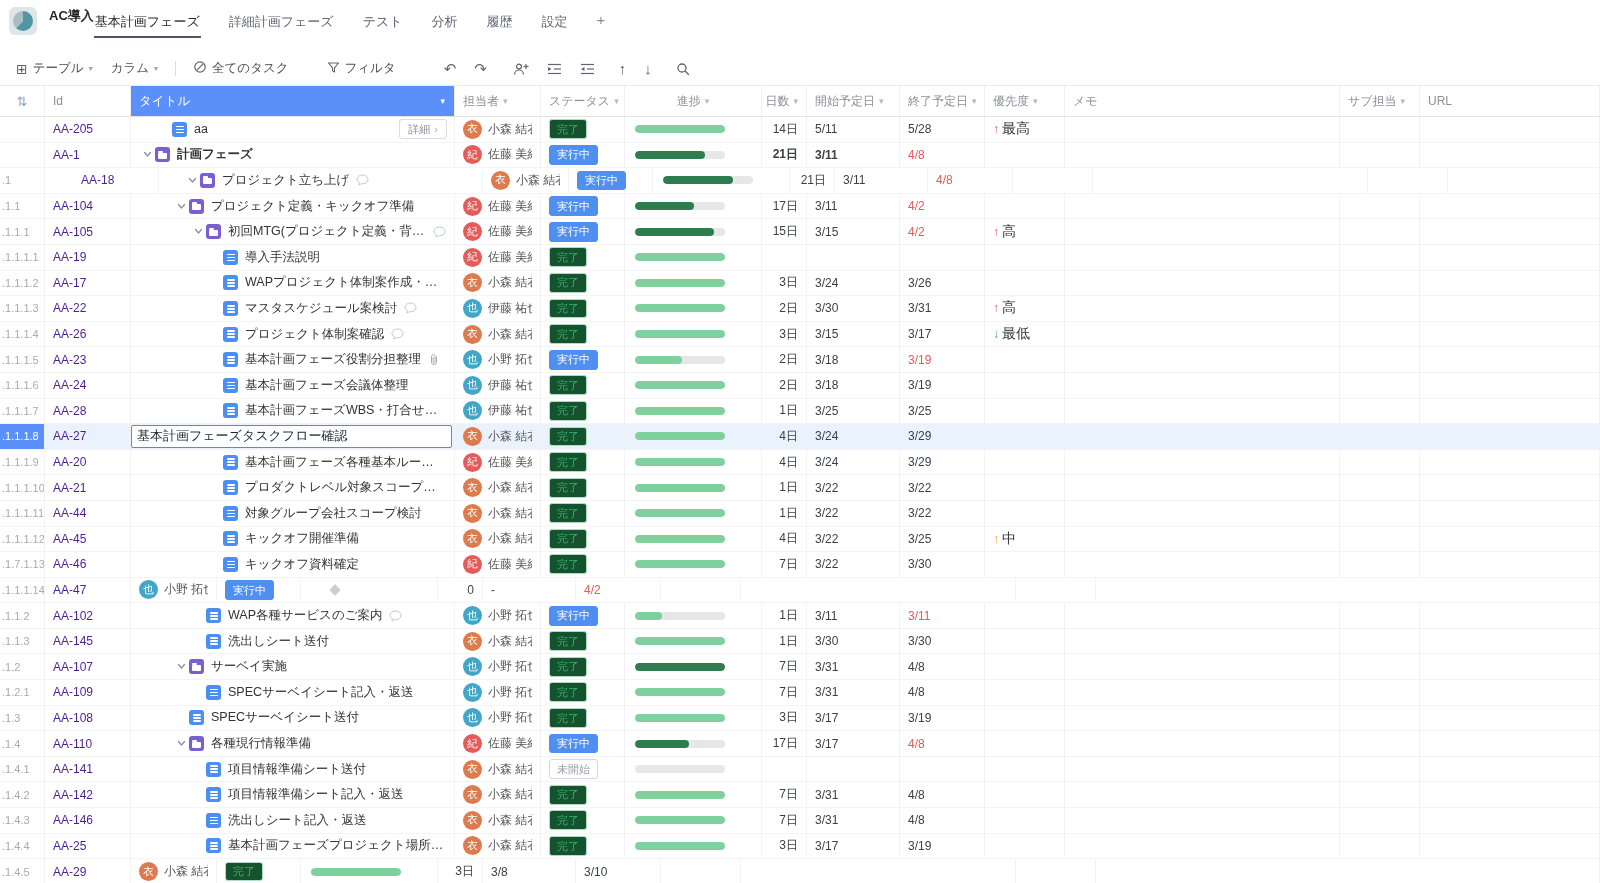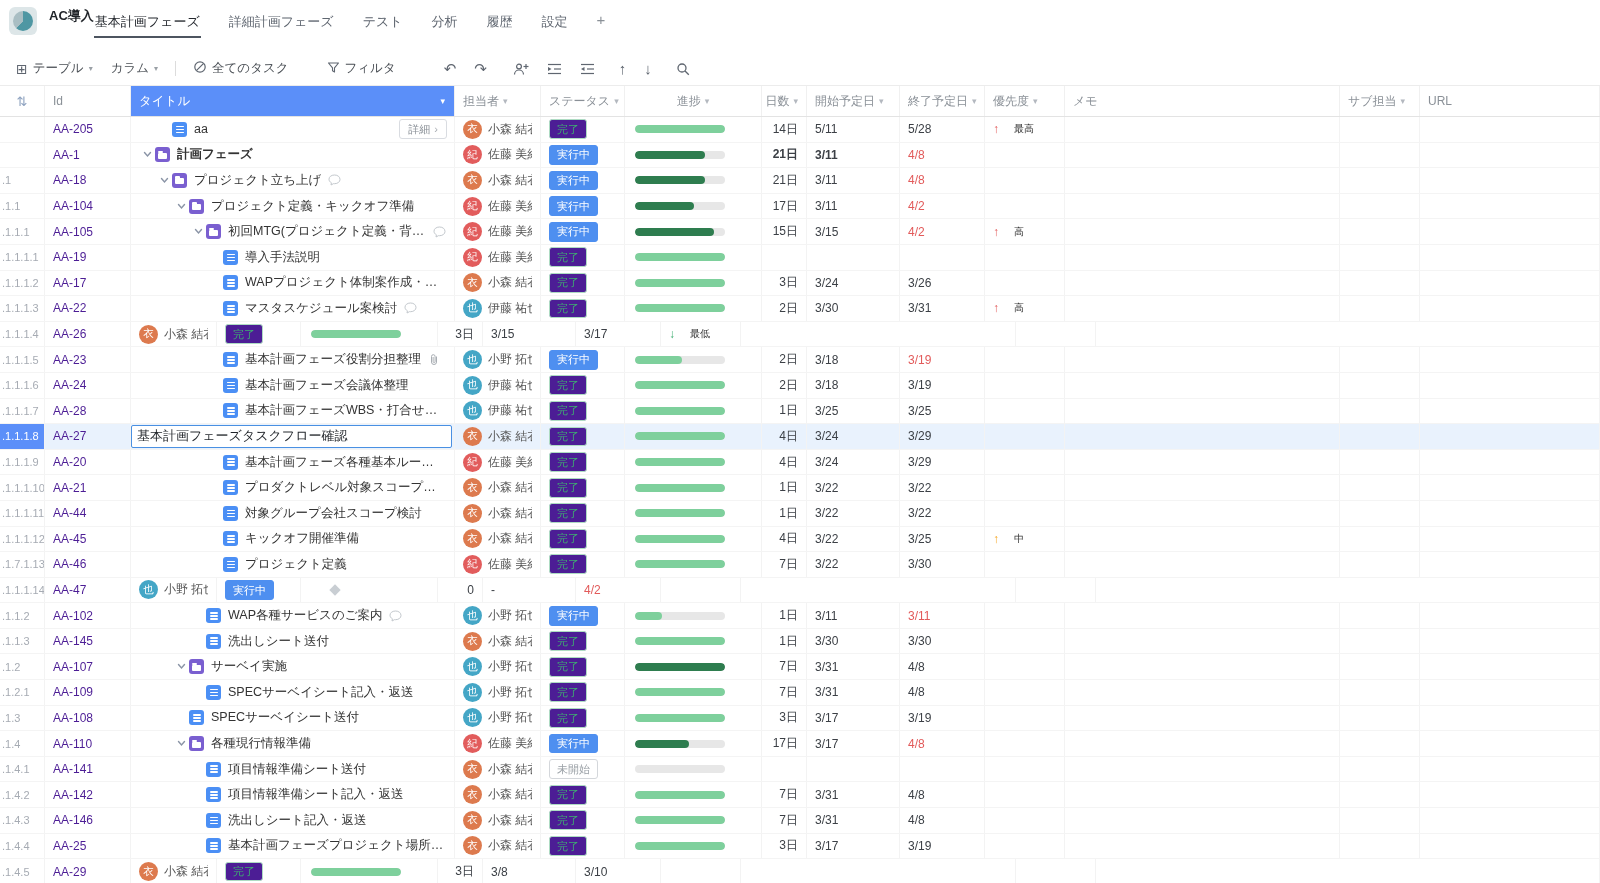--- a/index.html
+++ b/index.html
@@ -66,32 +66,32 @@
   .detail-btn { position:absolute; right:7px; top:50%; transform:translateY(-50%); display:flex; gap:4px; align-items:center;
     border:1px solid #d9dce1; border-radius:3px; background:#fff; font-size:11px; color:#8a9097; padding:1.5px 8px; cursor:pointer; }
   .dchev { font-size:11px; color:#a7acb2; }
   .edit-box { position:absolute; left:0; top:1px; right:2px; bottom:1px; background:#fff;
     border:1.5px solid #4a90e2; border-radius:2px; display:flex; align-items:center; padding:0 5px;
     font-size:13px; color:#1f2328; }
   .avatar { width:19px; height:19px; border-radius:50%; color:#fff; font-size:10.5px; display:flex;
     align-items:center; justify-content:center; margin-right:6px; flex:0 0 19px; }
   .aname { font-size:12px; color:#555; overflow:hidden; }
   .badge { font-size:11px; padding:1.5px 7px; border-radius:3px; line-height:1.35; }
-  .badge.done { color:#3fae71; border:1px solid #aedcc3; background:#4c1d95; }
+  .badge.done { color:#3fae71; border:1px solid #aedcc3; background:#14532d; }
   .badge.active { color:#fff; background:#4e8ff0; border:1px solid #4e8ff0; }
   .badge.notstarted { color:#9aa0a6; border:1px solid #d4d7db; background:#fff; }
   .track { width:90px; height:8px; border-radius:4px; background:#e7e7e7; overflow:hidden; margin-left:2px; display:block; }
   .fill { display:block; height:100%; border-radius:4px; }
   .diamond { width:8px; height:8px; background:#c9ced3; transform:rotate(45deg); margin-left:22px; }
   .dcell { justify-content:flex-end; color:#3c4046; }
   .dcell.b, .datecell.b { font-weight:bold; }
   .datecell { color:#3c4046; }
   .datecell.red { color:#e25a5a; }
   .pri-arrow { font-size:12px; margin-right:3px; font-weight:bold; }
-  .pri-label { font-size:10px; color:#333;margin-left:12px; }
+  .pri-label { font-size:14px; color:#333; }
 </style>
 </head>
 <body>
 
 <header class="topbar">
   <div class="logo"></div>
   <div class="tt">
     <div class="app-title">AC導入</div>
     <nav class="tabs">
         <div class="tab active">基本計画フェーズ</div>
@@ -285,21 +285,21 @@
         <div class="cell dcell b" style="flex: 0 0 45px;">21日</div>
         <div class="cell datecell b" style="flex: 0 0 93px;">3/11</div>
         <div class="cell datecell red" style="flex: 0 0 85px;">4/8</div>
         <div class="cell prcell" style="flex: 0 0 80px;"></div>
         <div class="cell emptycell" style="flex: 0 0 275px;"></div>
         <div class="cell emptycell" style="flex: 0 0 80px;"></div>
         <div class="cell emptycell" style="flex: 1 1 auto;"></div>
       </div>
       <div class="row">
         <div class="cell numcell" style="flex: 0 0 45px;">.1</div>
-        <div class="cell idcell" style="flex: 0 0 86px;">AA-18</div>
+        <div class="cell idcell" style="flex: 0 0 86px; margin-left: 28px;">AA-18</div>
         <div class="cell titlecell" style="flex: 0 0 324px;">
           <span class="indent" style="flex: 0 0 17px;"></span>
           <span class="chev">
             <svg width="11" height="11" viewBox="0 0 11 11">
               <polyline points="2.5,3.5 5.5,7 8.5,3.5" fill="none" stroke="#8a94a6" stroke-width="1.4" stroke-linecap="round"></polyline>
             </svg>
           </span>
           <span class="t-icon folder"></span>
           <span class="t-title">プロジェクト立ち上げ</span>
           <span class="t-extra">
@@ -505,20 +505,35 @@
           <span class="pri-arrow" style="color: rgb(226, 90, 90);">↑</span>
           <span class="pri-label">高</span>
         </div>
         <div class="cell emptycell" style="flex: 0 0 275px;"></div>
         <div class="cell emptycell" style="flex: 0 0 80px;"></div>
         <div class="cell emptycell" style="flex: 1 1 auto;"></div>
       </div>
       <div class="row">
         <div class="cell numcell" style="flex: 0 0 45px;">.1.1.1.4</div>
         <div class="cell idcell" style="flex: 0 0 86px;">AA-26</div>
+        <div class="cell titlecell" style="flex: 0 0 324px;">
+          <span class="indent" style="flex: 0 0 68px;"></span>
+          <span class="chev ph">
+            <svg width="11" height="11" viewBox="0 0 11 11">
+              <polyline points="2.5,3.5 5.5,7 8.5,3.5" fill="none" stroke="#8a94a6" stroke-width="1.4" stroke-linecap="round"></polyline>
+            </svg>
+          </span>
+          <span class="t-icon task"></span>
+          <span class="t-title">プロジェクト体制案確認</span>
+          <span class="t-extra">
+            <svg width="13" height="12" viewBox="0 0 13 12">
+              <path d="M6.5 1 C3.2 1 1 2.9 1 5.2 c0 1.5 0.9 2.8 2.4 3.6 L3 11 l2.6 -1.4 c0.3 0 0.6 0.1 0.9 0.1 c3.3 0 5.5 -1.9 5.5 -4.2 C12 2.9 9.8 1 6.5 1 z" fill="none" stroke="#c3c8cd" stroke-width="1"></path>
+            </svg>
+          </span>
+        </div>
         <div class="cell acell" style="flex: 0 0 86px;">
           <span class="avatar" style="background: rgb(221, 122, 78);">衣</span>
           <span class="aname">小森 結衣</span>
         </div>
         <div class="cell scell" style="flex: 0 0 84px;">
           <span class="badge done">完了</span>
         </div>
         <div class="cell pcell" style="flex: 0 0 137px;">
           <span class="track">
             <span class="fill" style="width: 100%; background: rgb(126, 208, 156);"></span>
@@ -804,21 +819,21 @@
         <div class="cell numcell" style="flex: 0 0 45px;">.1.7.1.13</div>
         <div class="cell idcell" style="flex: 0 0 86px;">AA-46</div>
         <div class="cell titlecell" style="flex: 0 0 324px;">
           <span class="indent" style="flex: 0 0 68px;"></span>
           <span class="chev ph">
             <svg width="11" height="11" viewBox="0 0 11 11">
               <polyline points="2.5,3.5 5.5,7 8.5,3.5" fill="none" stroke="#8a94a6" stroke-width="1.4" stroke-linecap="round"></polyline>
             </svg>
           </span>
           <span class="t-icon task"></span>
-          <span class="t-title">プロジェクト定義</span>
+          <span class="t-title">キックオフ資料確定</span>
         </div>
         <div class="cell acell" style="flex: 0 0 86px;">
           <span class="avatar" style="background: rgb(226, 92, 92);">紀</span>
           <span class="aname">佐藤 美紀</span>
         </div>
         <div class="cell scell" style="flex: 0 0 84px;">
           <span class="badge done">完了</span>
         </div>
         <div class="cell pcell" style="flex: 0 0 137px;">
           <span class="track">

